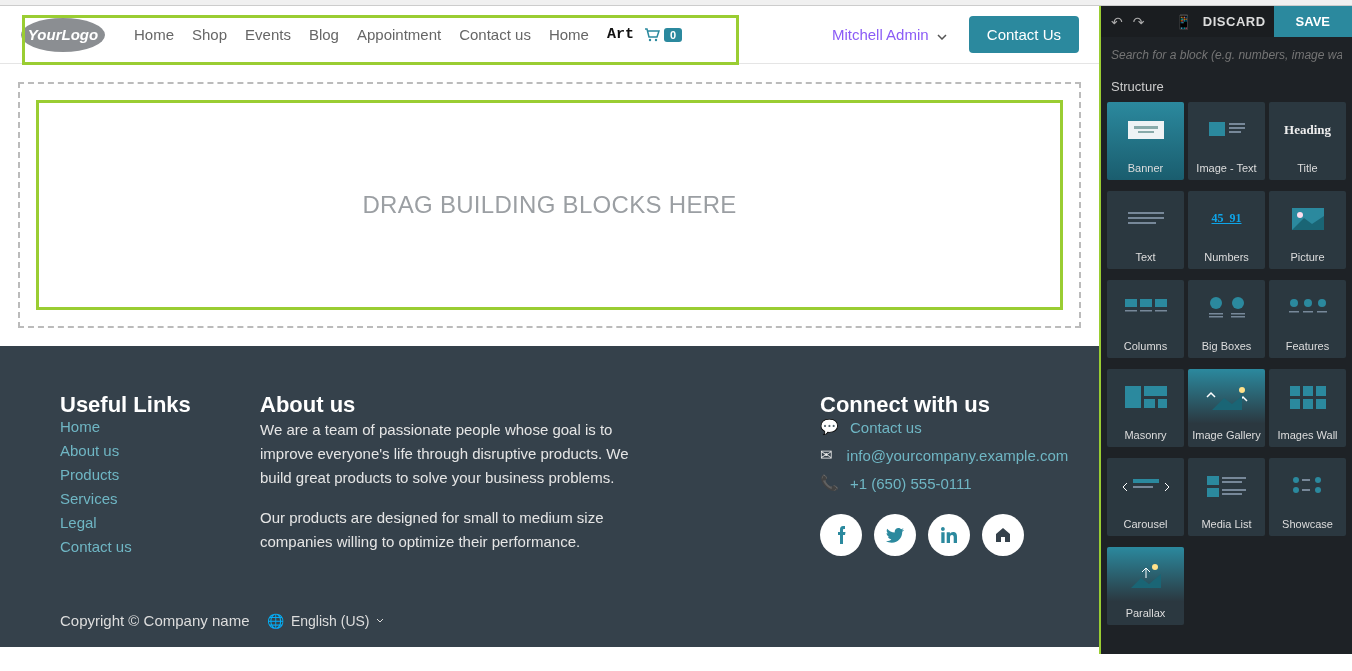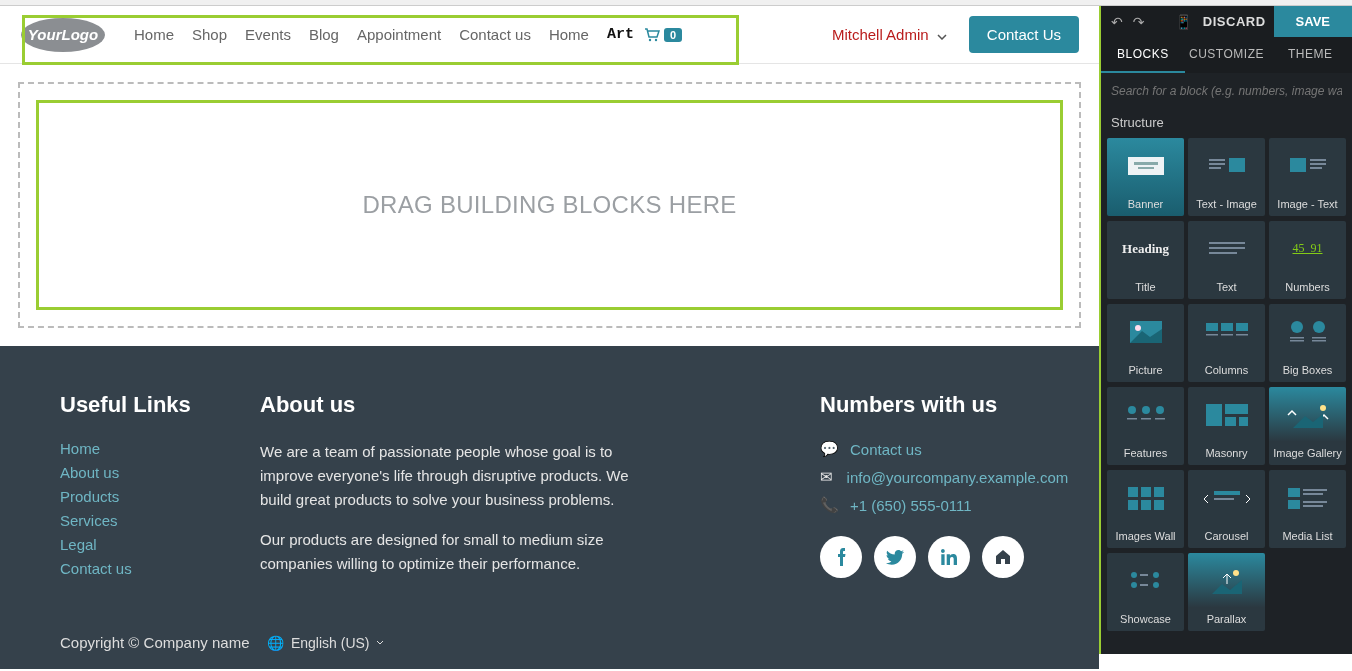--- a/index.html
+++ b/index.html
@@ -15,34 +15,34 @@
 
 .topnav { display: flex; align-items: center; height: 58px; padding: 0 20px; background: #fff; border-bottom: 1px solid #e5e5e5; }
 .logo-box { display: flex; align-items: center; }
 .logo { width: 86px; height: 38px; }
 .nav-links { display: flex; gap: 18px; margin-left: 28px; }
 .nav-links a { text-decoration: none; color: #666; font-size: 15px; }
 .nav-links a.active { color: #111; font-weight: 600; font-family: Liberation Mono, monospace; }
 .cart { display: flex; align-items: center; margin-left: 10px; color: #2b899e; font-size: 15px; gap: 4px; }
 .cart-count { background: #2b899e; color: #fff; font-size: 11px; font-weight: 700; padding: 1px 6px; border-radius: 3px; }
 .nav-right { margin-left: auto; display: flex; align-items: center; gap: 22px; }
-.user { color: #b91c1c; font-size: 15px; font-weight: 500; margin-left: 20px; }
+.user { color: #8b5cf6; font-size: 15px; font-weight: 500; margin-left: 20px; }
 .user svg { margin-left: 4px; }
 .contact-btn { background: #2b899e; color: #fff; padding: 10px 18px; border-radius: 4px; font-size: 15px; font-weight: 500; border: none; cursor: pointer; }
 .highlight-nav { position: absolute; top: 9px; left: 22px; width: 717px; height: 50px; border: 3px solid #9acd32; pointer-events: none; }
 
 
 .canvas { margin: 18px; border: 2px dashed #bbb; padding: 16px; }
 .inner-canvas { border: 3px solid #9acd32; height: 210px; display: flex; align-items: center; justify-content: center; color: #9b9fa3; font-size: 24px; letter-spacing: .3px; }
 
 
 .footer { background: #35414b; color: #fff; padding: 46px 60px 18px; }
 .footer-cols { display: flex; gap: 60px; }
 .col { flex: 1; min-width: 0; }
-.col h3 { font-size: 22px; font-weight: 700; margin-bottom: 22px; }
+.col h3 { font-size: 22px; font-weight: 700; }
 .col ul { list-style: none; }
 .col ul li { margin-bottom: 6px; }
 .col ul li a { color: #6fb6c4; text-decoration: none; font-size: 15px; }
 .about p { font-size: 15px; line-height: 1.6; margin-bottom: 16px; color: #e5e5e5; }
 .connect-row { display: flex; align-items: center; gap: 14px; margin-bottom: 10px; font-size: 15px; }
 .connect-row .icon { width: 16px; color: #e5e5e5; text-align: center; }
 .connect-row a { color: #6fb6c4; text-decoration: none; }
 .social { display: flex; gap: 12px; margin-top: 22px; }
 .social a { width: 42px; height: 42px; border-radius: 50%; background: #fff; display: flex; align-items: center; justify-content: center; color: #35414b; text-decoration: none; }
 .footer-bottom { margin-top: 42px; display: flex; align-items: center; gap: 18px; font-size: 15px; color: #ddd; }
@@ -130,21 +130,21 @@
             <li><a>Contact us</a></li>
           </ul>
         </div>
         <div class="col about" style="flex:0 0 400px">
           <h3>About us</h3>
           <p>We are a team of passionate people whose goal is to improve everyone's life through disruptive products. We build great products to solve your business problems.</p>
           <p>Our products are designed for small to medium size companies willing to optimize their performance.</p>
         </div>
         <div class="col" style="flex:0 0 40px"></div>
         <div class="col">
-          <h3>Numbers with us</h3>
+          <h3>Connect with us</h3>
           <div class="connect-row">
               <span class="icon">💬</span>
               <a>Contact us</a>
             </div>
           <div class="connect-row">
               <span class="icon">✉</span>
               <a>info@yourcompany.example.com</a>
             </div>
           <div class="connect-row">
               <span class="icon">📞</span>
@@ -185,50 +185,34 @@
 
   <div class="right-panel">
     <div class="panel-top">
       <span class="ico">↶</span>
       <span class="ico">↷</span>
       <span class="spacer"></span>
       <span class="ico">📱</span>
       <span class="discard">DISCARD</span>
       <span class="save">SAVE</span>
     </div>
-    <div class="panel-tabs">
-      <div class="active">BLOCKS</div>
-      <div>CUSTOMIZE</div>
-      <div>THEME</div>
-    </div>
     <div class="search">
       <input placeholder="Search for a block (e.g. numbers, image wall, ...)" style="">
     </div>
     <div class="section-label">Structure</div>
     <div class="blocks-grid">
       <div class="block block-banner">
           <div class="thumb">
             <svg width="36" height="18">
               <rect width="36" height="18" fill="#eef3f5"></rect>
               <rect x="6" y="5" width="24" height="3" fill="#8aa"></rect>
               <rect x="10" y="10" width="16" height="2" fill="#8aa"></rect>
             </svg>
           </div>
           <div class="label">Banner</div>
-        </div>
-      <div class="block">
-          <div class="thumb">
-            <svg width="40" height="20">
-              <rect x="2" y="3" width="16" height="2" fill="#789"></rect>
-              <rect x="2" y="7" width="16" height="2" fill="#789"></rect>
-              <rect x="2" y="11" width="12" height="2" fill="#789"></rect>
-              <rect x="22" y="2" width="16" height="14" fill="#2b899e"></rect>
-            </svg>
-          </div>
-          <div class="label">Text - Image</div>
         </div>
       <div class="block">
           <div class="thumb">
             <svg width="40" height="20">
               <rect x="2" y="2" width="16" height="14" fill="#2b899e"></rect>
               <rect x="22" y="3" width="16" height="2" fill="#789"></rect>
               <rect x="22" y="7" width="16" height="2" fill="#789"></rect>
               <rect x="22" y="11" width="12" height="2" fill="#789"></rect>
             </svg>
           </div>
@@ -245,21 +229,21 @@
             <svg width="40" height="20">
               <rect x="2" y="3" width="36" height="2" fill="#789"></rect>
               <rect x="2" y="8" width="36" height="2" fill="#789"></rect>
               <rect x="2" y="13" width="28" height="2" fill="#789"></rect>
             </svg>
           </div>
           <div class="label">Text</div>
         </div>
       <div class="block">
           <div class="thumb">
-            <span style="color:#84cc16;font-size:12px;font-weight:400;text-decoration:underline;font-family:serif">45 &nbsp;91</span>
+            <span style="color:#0ea5e9;font-size:12px;font-weight:700;text-decoration:underline;font-family:serif">45 &nbsp;91</span>
           </div>
           <div class="label">Numbers</div>
         </div>
       <div class="block">
           <div class="thumb">
             <svg width="32" height="22">
               <rect width="32" height="22" fill="#2b899e"></rect>
               <circle cx="8" cy="7" r="3" fill="#fde"></circle>
               <path d="M0 22 L12 10 L20 16 L32 8 V22 Z" fill="#1a6575"></path>
             </svg>

